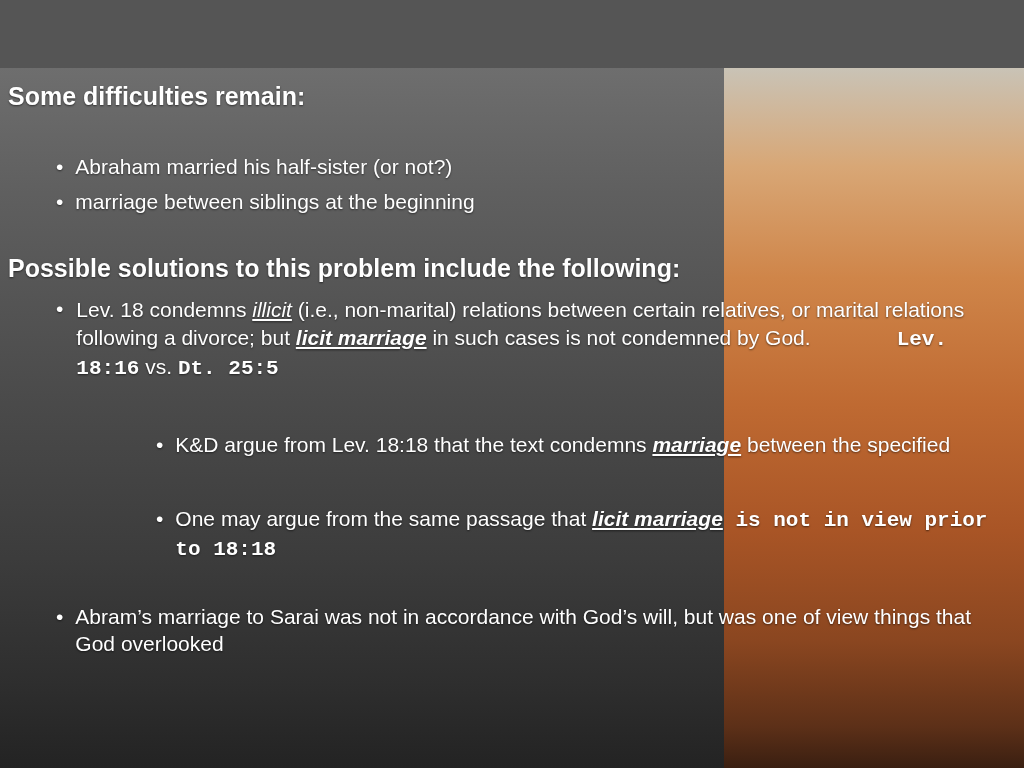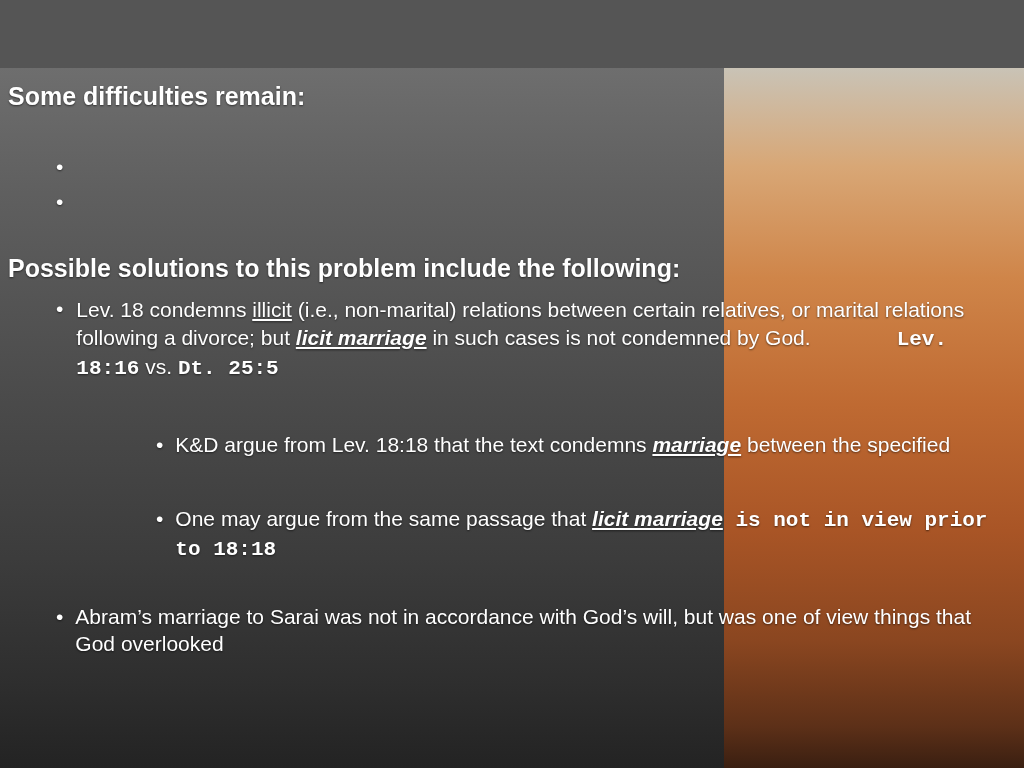--- a/index.html
+++ b/index.html
@@ -111,45 +111,47 @@
   .b-c .btext { line-height: 1.32; }
 
   
   .b-d { left: 156px; top: 364px; width: 860px; }
   .b-e { left: 156px; top: 438px; width: 840px; }
 
   
   .b-f { left: 56px; top: 536px; width: 950px; }
 
   u.ital { font-style: italic; font-weight: bold; text-decoration: underline; margin-top: 26px; }
-  u.ital-norm { text-decoration: underline; text-align: center; }
+  u.ital-norm { font-style: italic; text-decoration: underline; text-align: center; }
   b.bold { font-weight: bold; font-family: Liberation Mono, monospace; }
   .sp-wide { display: inline-block; width: 86px; }
 </style>
 </head>
 <body>
 
 <div class="slide">
 
   <div class="bg">
     <div class="bg-left"></div>
     <div class="bg-right"></div>
   </div>
 
 
   <div class="content">
 
     <div class="heading h1">Some difficulties remain:</div>
 
     <div class="bullet-row b-a">
       <span class="dot">•</span>
+      <span class="btext">Abraham married his half-sister (or not?)</span>
     </div>
 
     <div class="bullet-row b-b">
       <span class="dot">•</span>
+      <span class="btext">marriage between siblings at the beginning</span>
     </div>
 
     <div class="heading h2">Possible solutions to this problem include the following:</div>
 
     <div class="bullet-row b-c">
       <span class="dot">•</span>
       <span class="btext"><span>Lev. 18 condemns </span><u class="ital-norm">illicit</u><span> (i.e., non-marital) relations between certain relatives, or marital relations following a divorce; but </span><u class="ital">licit marriage</u><span> in such cases is not condemned by God.</span><span class="sp-wide"></span><b class="bold">Lev. 18:16</b><span> vs. </span><b class="bold">Dt. 25:5</b></span>
     </div>
 
     <div class="bullet-row b-d">

